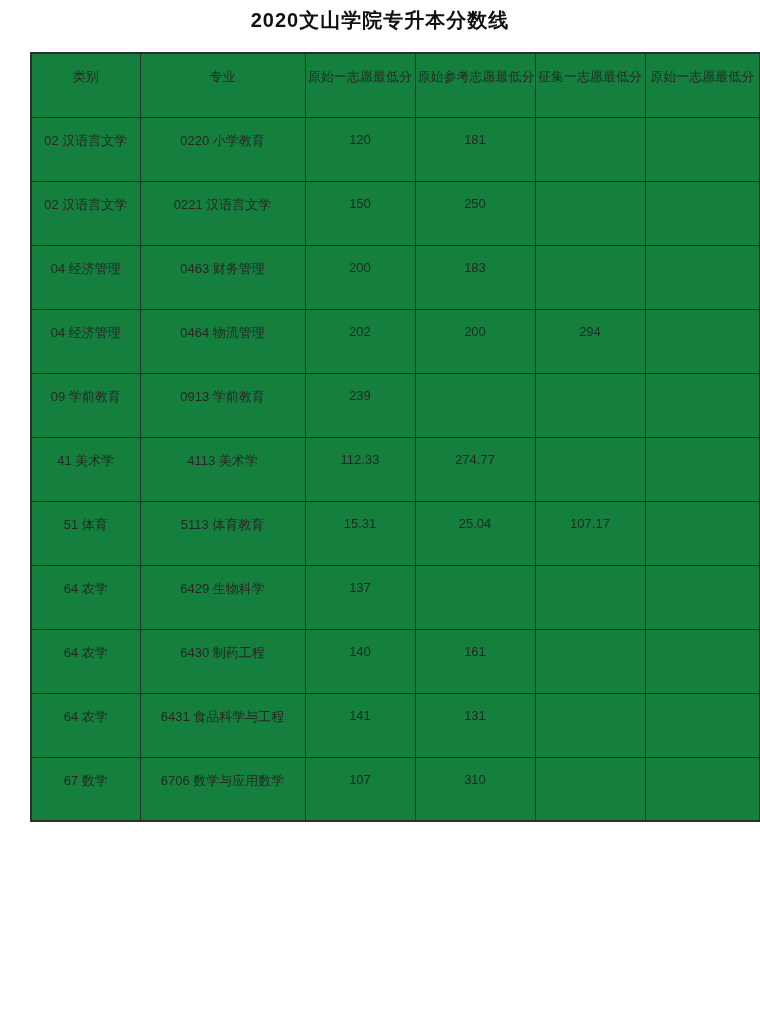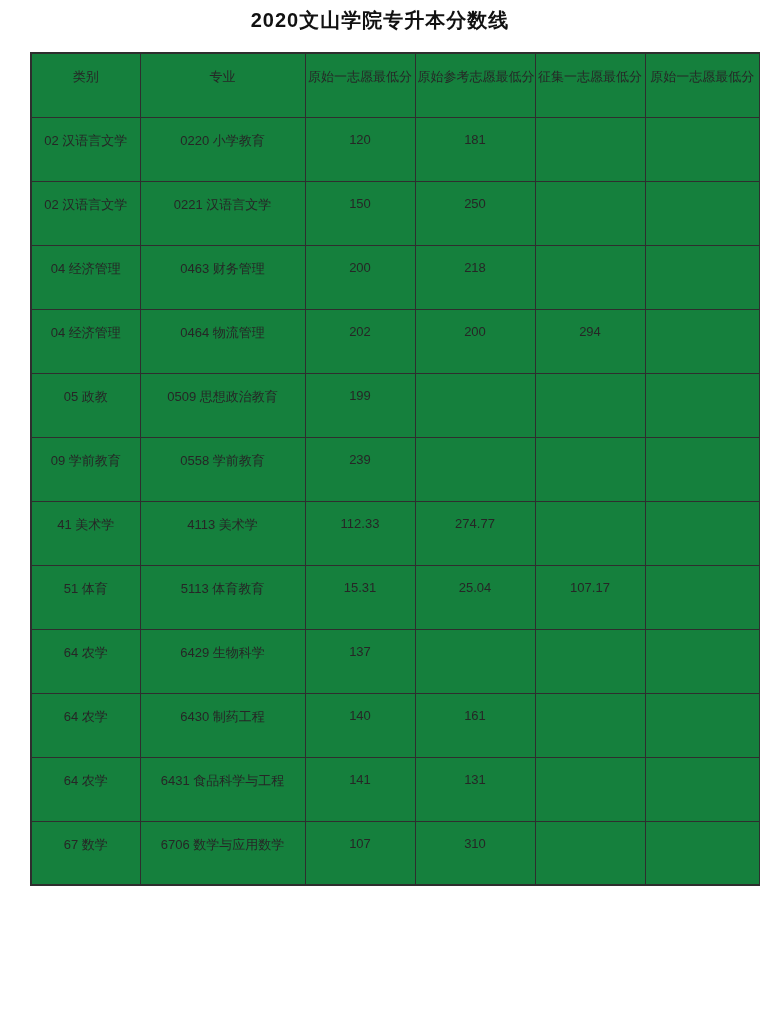--- a/index.html
+++ b/index.html
@@ -88,43 +88,35 @@
           <td>0221 汉语言文学</td>
           <td>150</td>
           <td>250</td>
           <td></td>
           <td></td>
         </tr>
         <tr>
           <td>04 经济管理</td>
           <td>0463 财务管理</td>
           <td>200</td>
-          <td>218</td>
+          <td>183</td>
           <td></td>
           <td></td>
         </tr>
         <tr>
           <td>04 经济管理</td>
           <td>0464 物流管理</td>
           <td>202</td>
           <td>200</td>
           <td>294</td>
           <td></td>
         </tr>
         <tr>
-          <td>05 政教</td>
-          <td>0509 思想政治教育</td>
-          <td>199</td>
-          <td></td>
-          <td></td>
-          <td></td>
-        </tr>
-        <tr>
           <td>09 学前教育</td>
-          <td>0558 学前教育</td>
+          <td>0913 学前教育</td>
           <td>239</td>
           <td></td>
           <td></td>
           <td></td>
         </tr>
         <tr>
           <td>41 美术学</td>
           <td>4113 美术学</td>
           <td>112.33</td>
           <td>274.77</td>

